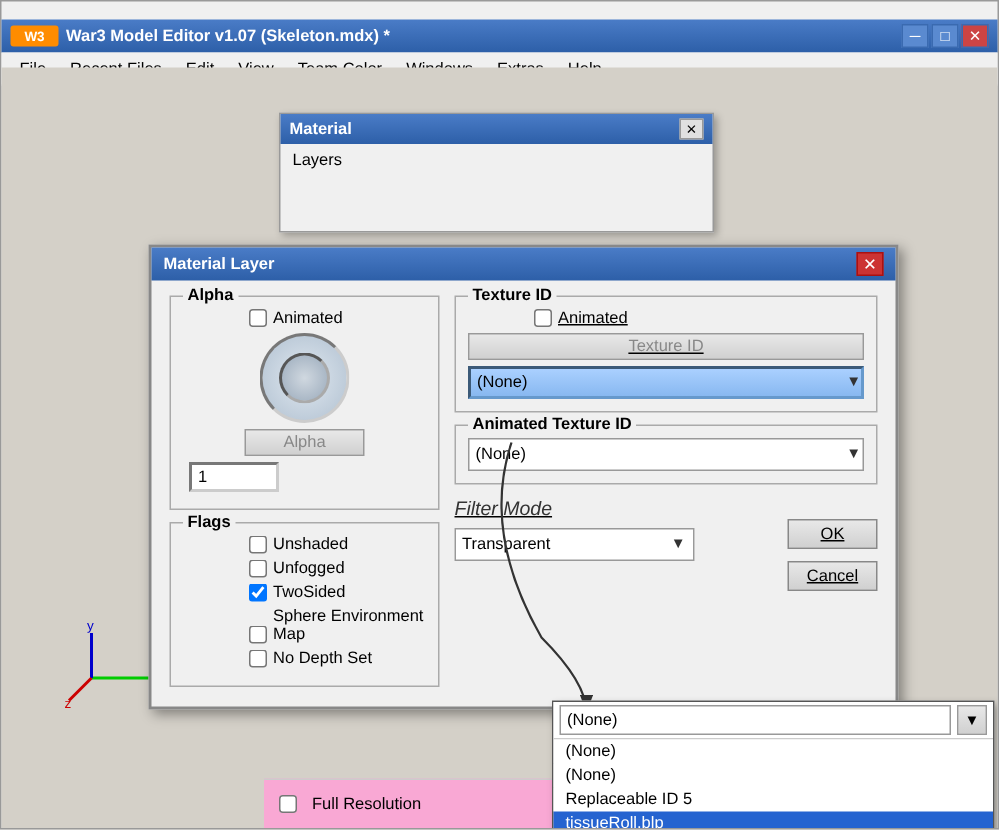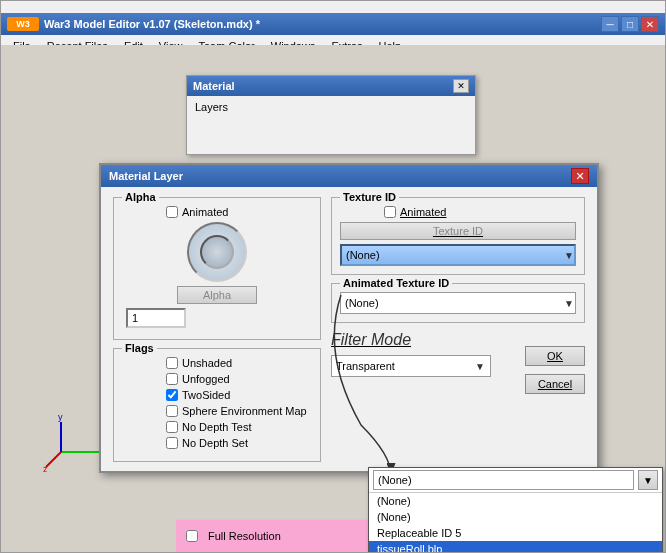--- a/index.html
+++ b/index.html
@@ -195,21 +195,21 @@
       justify-content: center;
     }
 
     .ml-body {
       padding: 10px 12px;
       display: flex;
       gap: 10px;
     }
 
     .ml-left {
-      width: 208px;
+      width: 180px;
     }
 
     .ml-right {
       flex: 1;
       text-decoration: underline;
     }
 
     .section-box {
       border: 1px solid #aaa;
       padding: 8px 8px 8px 8px;
@@ -222,21 +222,21 @@
       top: -7px;
       left: 8px;
       background: #f0f0f0;
       padding: 0 3px;
       font-size: 11px;
       font-weight: bold;
     }
 
     .checkbox-row {
       display: flex;
-      align-items: flex-start;
+      align-items: flex-end;
       gap: 4px;
       margin-bottom: 4px;
       font-size: 11px;
       padding-left: 44px;
     }
 
     .checkbox-input {
       width: 12px;
       height: 12px;
       flex-shrink: 0;
@@ -486,21 +486,21 @@
     }
 
     .filter-row {
       display: flex;
       align-items: center;
       gap: 8px;
       margin-top: 6px;
     }
 
     .filter-label {
-      font-size: 16px;
+      font-size: 13px;
       color: #333;
       font-style: italic;
     }
   </style>
 </head>
 <body>
 
 <div class="top-labels">
   <span>Shapes</span>
   <span>Colors</span>
@@ -590,24 +590,20 @@
             <div class="checkbox-row">
               <input type="checkbox" class="checkbox-input" checked="" style="">
               <span>TwoSided</span>
             </div>
             <div class="checkbox-row">
               <input type="checkbox" class="checkbox-input" style="">
               <span>Sphere Environment Map</span>
             </div>
             <div class="checkbox-row">
               <input type="checkbox" class="checkbox-input" style="">
-              <span>No Depth Test</span>
-            </div>
-            <div class="checkbox-row">
-              <input type="checkbox" class="checkbox-input" style="">
               <span>No Depth Set</span>
             </div>
           </div>
 
         </div>
 
         <div class="ml-right">
 
           <div class="section-box">
             <span class="section-label">Texture ID</span>

